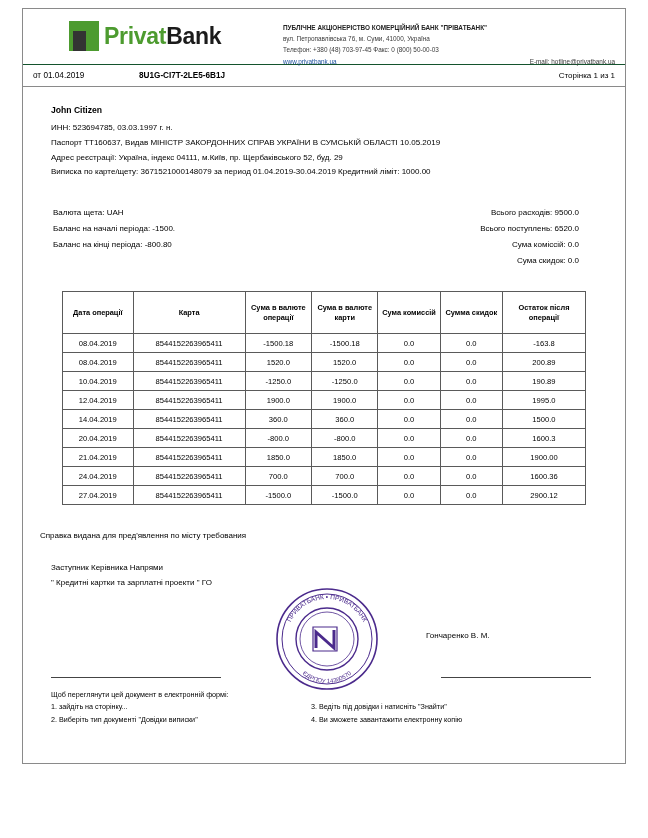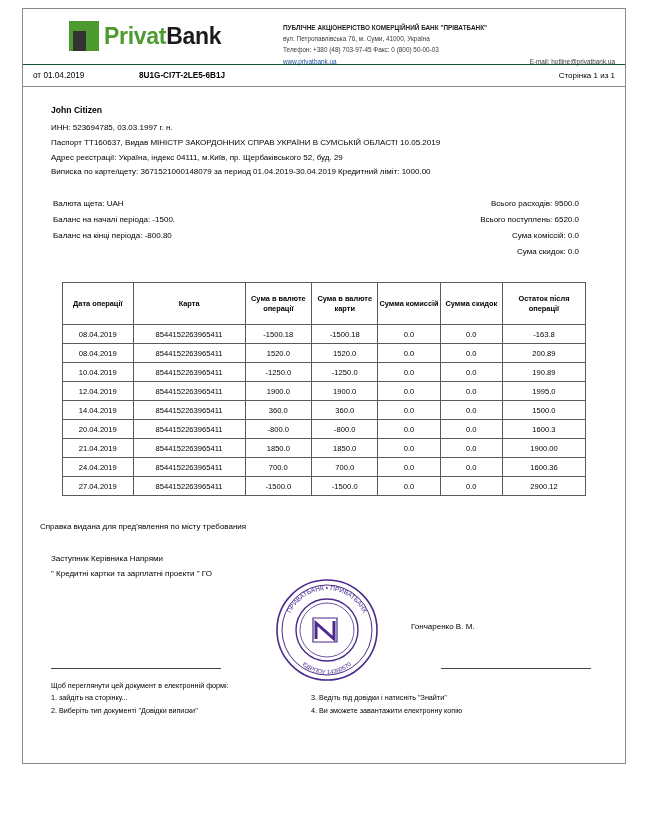--- a/index.html
+++ b/index.html
@@ -80,21 +80,21 @@
   }
   .subhdr .date { width: 96px; }
   .subhdr .ref { flex: 1; font-weight: bold; padding-left:10px;}
   .subhdr .pg { font-size: 8px; margin-left: 24px; }
   
   .body { padding: 18px 28px 0 28px; }
   .cust-name { font-size: 8.6px; font-weight: bold; margin-bottom: 6px; }
   .info-line { font-size: 8px; line-height: 1.85; }
   .two-col {
     display: flex;
-    margin-top: 16px;
+    margin-top: 25px;
     font-size: 8px;
   }
   .two-col .left { width: 54%; line-height: 2.0; padding-left: 2px;}
   .two-col .right { width: 46%; line-height: 2.0; text-align: right; padding-right: 18px;}
   
   table.tx {
     border-collapse: collapse;
     margin: 22px auto 0 auto;
     width: 524px;
     font-size: 7.6px;
@@ -123,21 +123,21 @@
   .note1 { font-size: 8px; margin: 26px 0 0 17px; }
   .sign-block { margin: 20px 0 0 28px; font-size: 8px; line-height: 1.9; }
   .sign-area { position: relative; height: 92px; }
   .stamp {
     position: absolute;
     left: 252px; top: -4px;
     width: 104px; height: 104px;
   }
   .goncharenko {
     position: absolute;
-    left: 388px; top: 40px;
+    left: 403px; top: 40px;
     font-size: 8px;
   }
   .sig-lines {
     position: absolute;
     left: 28px; top: 86px;
     width: 540px;
     display: flex;
     justify-content: space-between;
   }
   .sig-lines span { display:block; width: 170px; border-top: 1px solid #444; }
@@ -223,21 +223,21 @@
           <col class="c5">
           <col class="c6">
           <col class="c7">
       </colgroup>
       <thead>
         <tr>
           <th>Дата операції</th>
           <th>Карта</th>
           <th>Сума в валюте операції</th>
           <th>Сума в валюте карти</th>
-          <th>Сумма комиссій</th>
+          <th>Сума комиссій</th>
           <th>Сумма скидок</th>
           <th>Остаток після операції</th>
         </tr>
       </thead>
       <tbody id="tx-body">
           <tr>
             <td>08.04.2019</td>
             <td>8544152263965411</td>
             <td>-1500.18</td>
             <td>-1500.18</td>

